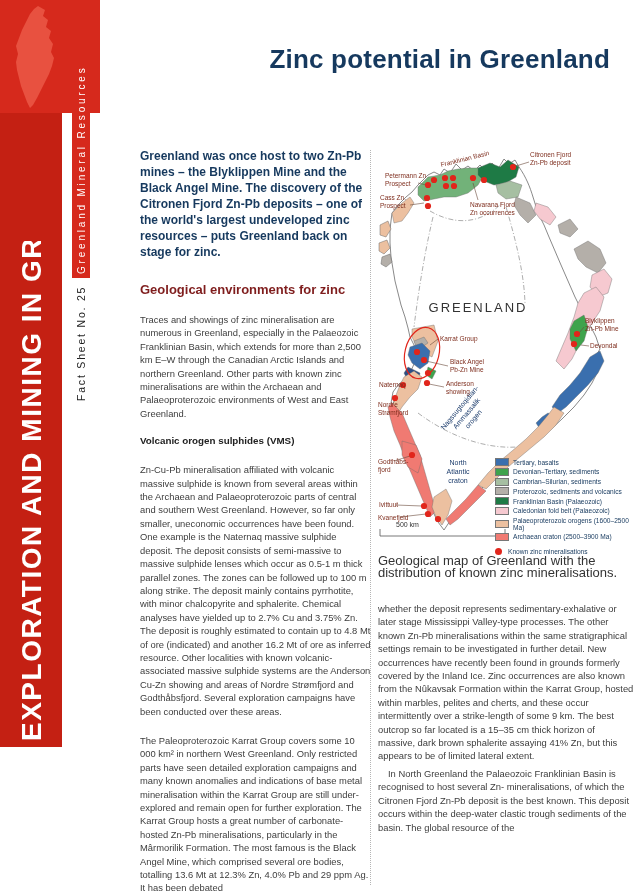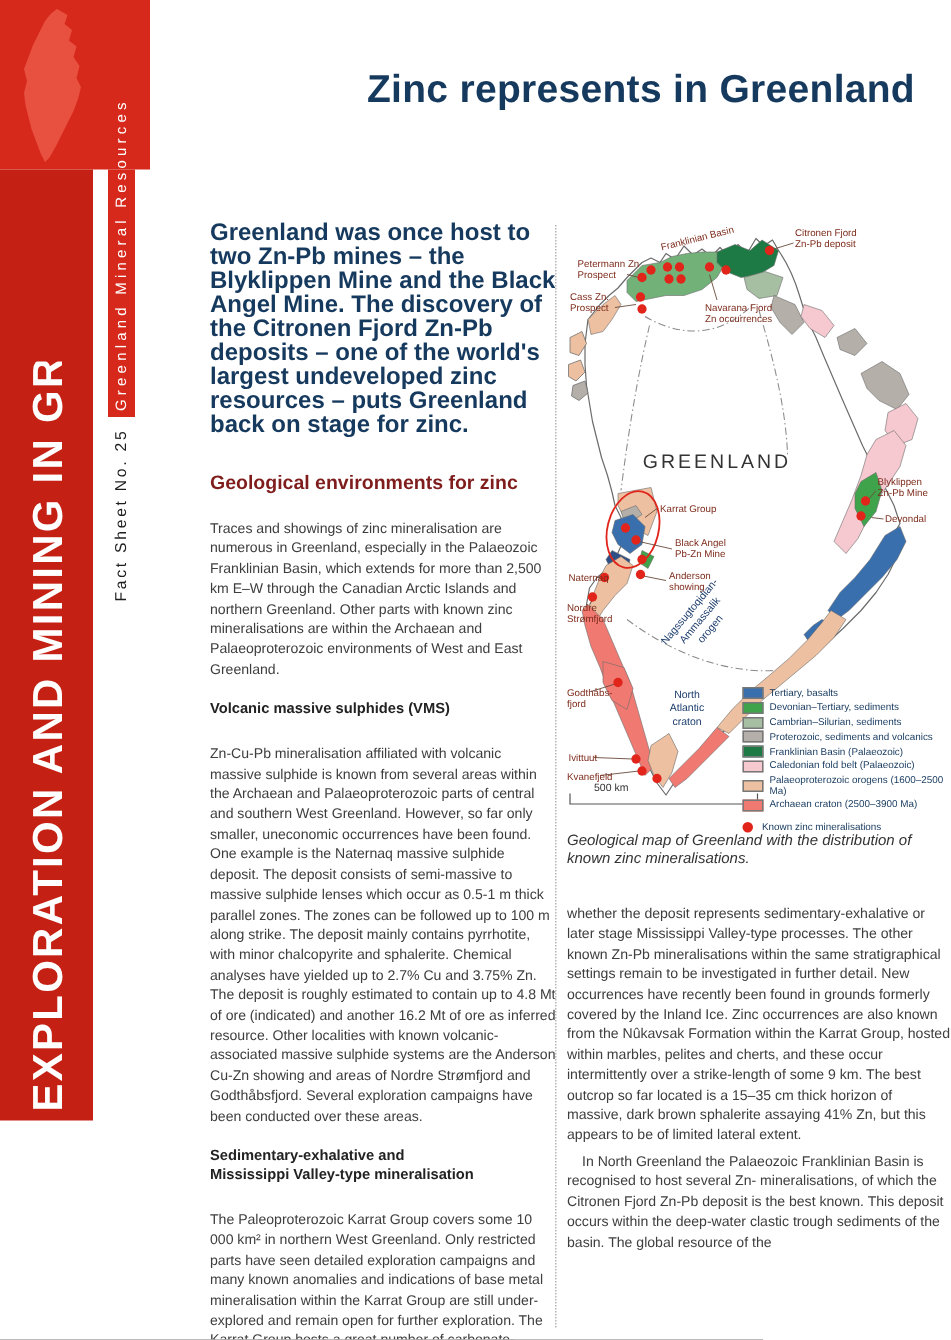--- a/index.html
+++ b/index.html
@@ -20,64 +20,62 @@
 
   
   .title{position:absolute;left:230px;top:44px;width:380px;margin:0;text-align:right;
         font-size:26px;font-weight:bold;color:#16395e;letter-spacing:0.2px;}
 
   
   .divider{position:absolute;left:370px;top:150px;height:735px;border-left:1px dotted #b5b5b5;}
   .col-left{position:absolute;left:140px;top:148px;width:231px;}
   .col-right{position:absolute;left:378px;top:145px;width:256px;}
 
-  .intro{margin:0 0 14px 0;font-size:16px;line-height:16px;font-weight:bold;color:#16395e;}
+  .intro{margin:0 0 14px 0;font-size:12px;line-height:16px;font-weight:bold;color:#16395e;}
   h2{margin:22px 0 6px 0;font-size:13px;color:#7f1d1d;}
   h3{margin:14px 0 2px 0;font-size:9.8px;color:#222222;line-height:13px;}
   p.body{margin:16px 0 4px 0;font-size:9.4px;line-height:13.4px;color:#3d3d3d;text-align:left;}
   p.indent{text-indent:10px;margin-top:0;}
 
   
   .map-wrap{position:relative;width:256px;height:404px;}
   .legend{position:absolute;left:117px;top:313px;width:139px;font-size:6.6px;color:#16395e;}
   .lrow{display:flex;align-items:center;margin-bottom:1.8px;}
   .sw{display:inline-block;width:12px;height:6px;border:0.5px solid #777;margin-right:4px;flex:none;}
   .dotrow{display:flex;align-items:center;margin-top:7px;}
   .dotsw{display:inline-block;width:7px;height:7px;border-radius:50%;margin-right:6px;flex:none;}
-  .caption{margin:6px 0 24px 0;width:250px;font-size:10px;line-height:11.5px;
-        font-style:italic;color:#333333;}
+  .caption{margin:6px 0 24px 0;width:250px;font-size:13px;line-height:11.5px;
+        color:#333333;}
 </style>
 </head>
 <body>
 
 <div class="page">
 
   <div class="top-block">
     <svg width="100" height="113" viewBox="0 0 100 113">
       <path fill="#e85140" d="M38,6 L45,10 43,16 48,20 46,27 51,31 49,38 53,44 51,52 54,58 52,66 49,74 45,82 41,90 37,98 33,105 30,108 27,102 24,94 21,86 19,78 17,70 16,62 18,54 16,46 19,38 22,30 26,22 30,14 34,9 Z"></path>
     </svg>
   </div>
   <div class="main-strip"></div>
   <div class="gmr-strip"></div>
   <div class="vert main-strip-text">EXPLORATION AND MINING IN GREENLAND</div>
   <div class="vert gmr-text">Greenland Mineral Resources</div>
   <div class="vert fact-text">Fact Sheet No. 25</div>
 
-  <h1 class="title">Zinc represents in Greenland</h1>
+  <h1 class="title">Zinc potential in Greenland</h1>
 
   <div class="divider"></div>
 
   <div class="col-left">
     <p class="intro">Greenland was once host to two Zn-Pb mines – the Blyklippen Mine and the Black Angel Mine. The discovery of the Citronen Fjord Zn-Pb deposits – one of the world's largest undeveloped zinc resources – puts Greenland back on stage for zinc.</p>
     <h2>Geological environments for zinc</h2>
     <p class="body">Traces and showings of zinc mineralisation are numerous in Greenland, especially in the Palaeozoic Franklinian Basin, which extends for more than 2,500 km E–W through the Canadian Arctic Islands and northern Greenland. Other parts with known zinc mineralisations are within the Archaean and Palaeoproterozoic environments of West and East Greenland.</p>
-    <h3>Volcanic massive sulphides (VMS)</h3>
+    <h3>Volcanic orogen sulphides (VMS)</h3>
     <p class="body">Zn-Cu-Pb mineralisation affiliated with volcanic massive sulphide is known from several areas within the Archaean and Palaeoproterozoic parts of central and southern West Greenland. However, so far only smaller, uneconomic occurrences have been found. One example is the Naternaq massive sulphide deposit. The deposit consists of semi-massive to massive sulphide lenses which occur as 0.5-1 m thick parallel zones. The zones can be followed up to 100 m along strike. The deposit mainly contains pyrrhotite, with minor chalcopyrite and sphalerite. Chemical analyses have yielded up to 2.7% Cu and 3.75% Zn. The deposit is roughly estimated to contain up to 4.8 Mt of ore (indicated) and another 16.2 Mt of ore as inferred resource. Other localities with known volcanic-associated massive sulphide systems are the Anderson Cu-Zn showing and areas of Nordre Strømfjord and Godthåbsfjord. Several exploration campaigns have been conducted over these areas.</p>
-    <h3><span>Sedimentary-exhalative and</span><br>
-      <span>Mississippi Valley-type mineralisation</span></h3>
     <p class="body">The Paleoproterozoic Karrat Group covers some 10 000 km² in northern West Greenland. Only restricted parts have seen detailed exploration campaigns and many known anomalies and indications of base metal mineralisation within the Karrat Group are still under-explored and remain open for further exploration. The Karrat Group hosts a great number of carbonate-hosted Zn-Pb mineralisations, particularly in the Mârmorilik Formation. The most famous is the Black Angel Mine, which comprised several ore bodies, totalling 13.6 Mt at 12.3% Zn, 4.0% Pb and 29 ppm Ag. It has been debated</p>
   </div>
 
   <div class="col-right">
     <div class="map-wrap">
       <svg width="256" height="404" viewBox="0 0 256 404" font-family="Liberation Sans, sans-serif">
 
         <path fill="#ffffff" stroke="#6b6b6b" stroke-width="0.8" stroke-linejoin="round" d="M14,68 L22,58 28,52 34,47 40,40 46,34 50,30 56,27 62,30 66,24 72,28 78,19 84,25 90,21 96,26 102,20 108,26 114,18 120,24 126,14 131,19 137,15 141,22
              C148,32 152,42 155,52 L160,68 166,80 171,92 177,106 183,120 190,136 197,152 204,166 212,180 218,192 222,204 216,214 220,226 214,238 206,250 196,262 184,274 171,286 158,297 145,308 131,319 117,331 104,343 92,355 81,366 72,376 66,385
              L60,377 55,367 50,356 46,344 42,332 37,319 32,307 27,295 22,283 17,270 13,258 15,247 20,240 26,235 32,228 36,219 40,210 36,200 32,192 30,183 27,172 23,160 20,148 17,136 15,124 13,112 12,98 12,84 Z"></path>

